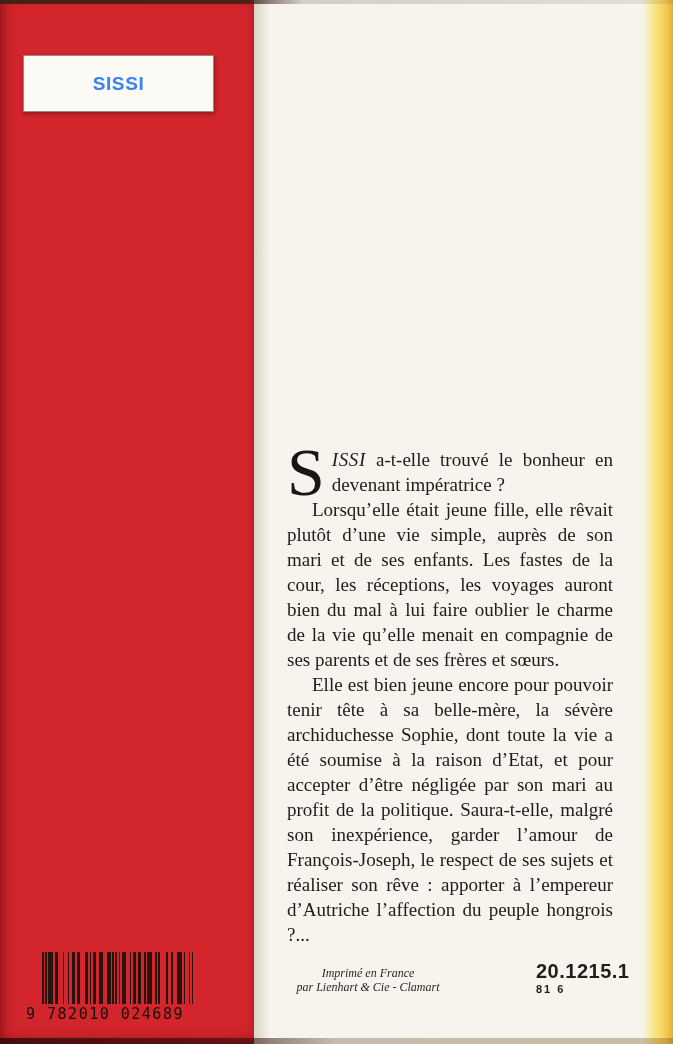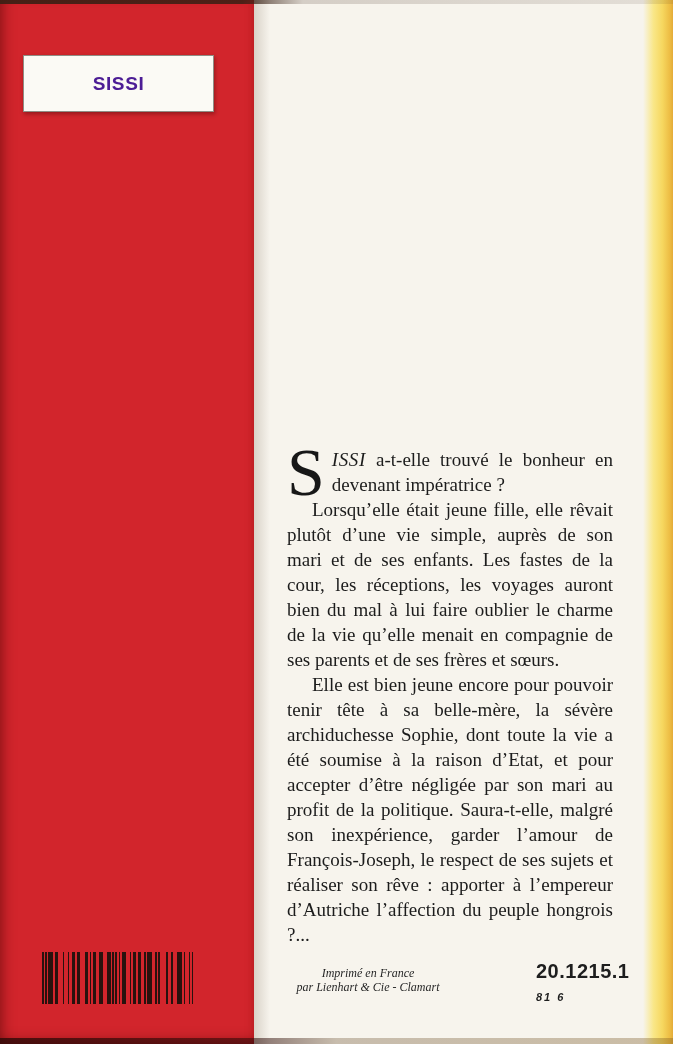--- a/index.html
+++ b/index.html
@@ -58,21 +58,21 @@
     box-shadow:1px 2px 4px rgba(70,8,8,.45);
     display:flex; flex-direction:column;
     align-items:center; justify-content:center;
     text-align:center;
   }
   .title-label span {
     font-family:"Liberation Sans", sans-serif;
     font-weight:bold;
     font-size:19px; line-height:23px;
     letter-spacing:.6px;
-    color:#4c1d95;
+    color:#3b82f6;
   }
   
   .blurb {
     position:absolute; left:287px; top:447px;
     width:326px;
     font-size:19px; line-height:25px;
     color:#1c1c1c;
     text-align:justify;
   }
   .blurb p { margin:0; }
@@ -94,21 +94,21 @@
     color:#262626;
   }
   
   .ref {
     position:absolute; left:536px; top:960px;
     width:100px; 
     font-family:"Liberation Sans", sans-serif;
     font-weight:bold; color:#1e1e1e;
   }
   .ref-code { font-size:20px; letter-spacing:.5px; display:block; }
-  .ref-sub  { font-size:11px; letter-spacing:2px; display:block; margin-top:8px;font-style:italic; }
+  .ref-sub  { font-size:11px; letter-spacing:2px; display:block; margin-top:0; }
   
   .barcode { position:absolute; left:42px; top:952px; width:152px; }
   .bars { display:flex; height:52px; align-items:stretch; }
   .bars i { display:block; height:100%; }
   .bars i.on  { background:rgba(25,16,12,.92); }
   .bars i.off { background:transparent; }
   .digits {
     font-family:"DejaVu Sans Mono","Liberation Mono",monospace;
     font-size:15px; letter-spacing:1.5px;
     color:#140f0b;
@@ -237,16 +237,17 @@
         <i class="on" style="width: 1.6px;"></i>
         <i class="on" style="width: 1.6px;"></i>
         <i class="off" style="width: 1.6px;"></i>
         <i class="on" style="width: 1.6px;"></i>
         <i class="off" style="width: 1.6px;"></i>
         <i class="off" style="width: 1.6px;"></i>
         <i class="on" style="width: 1.6px;"></i>
         <i class="off" style="width: 1.6px;"></i>
         <i class="on" style="width: 1.6px;"></i>
       </div>
+    <div class="digits">9 782010 024689</div>
   </div>
 
   <div class="bottom-edge"></div>
 </div>
 
 </body></html>

